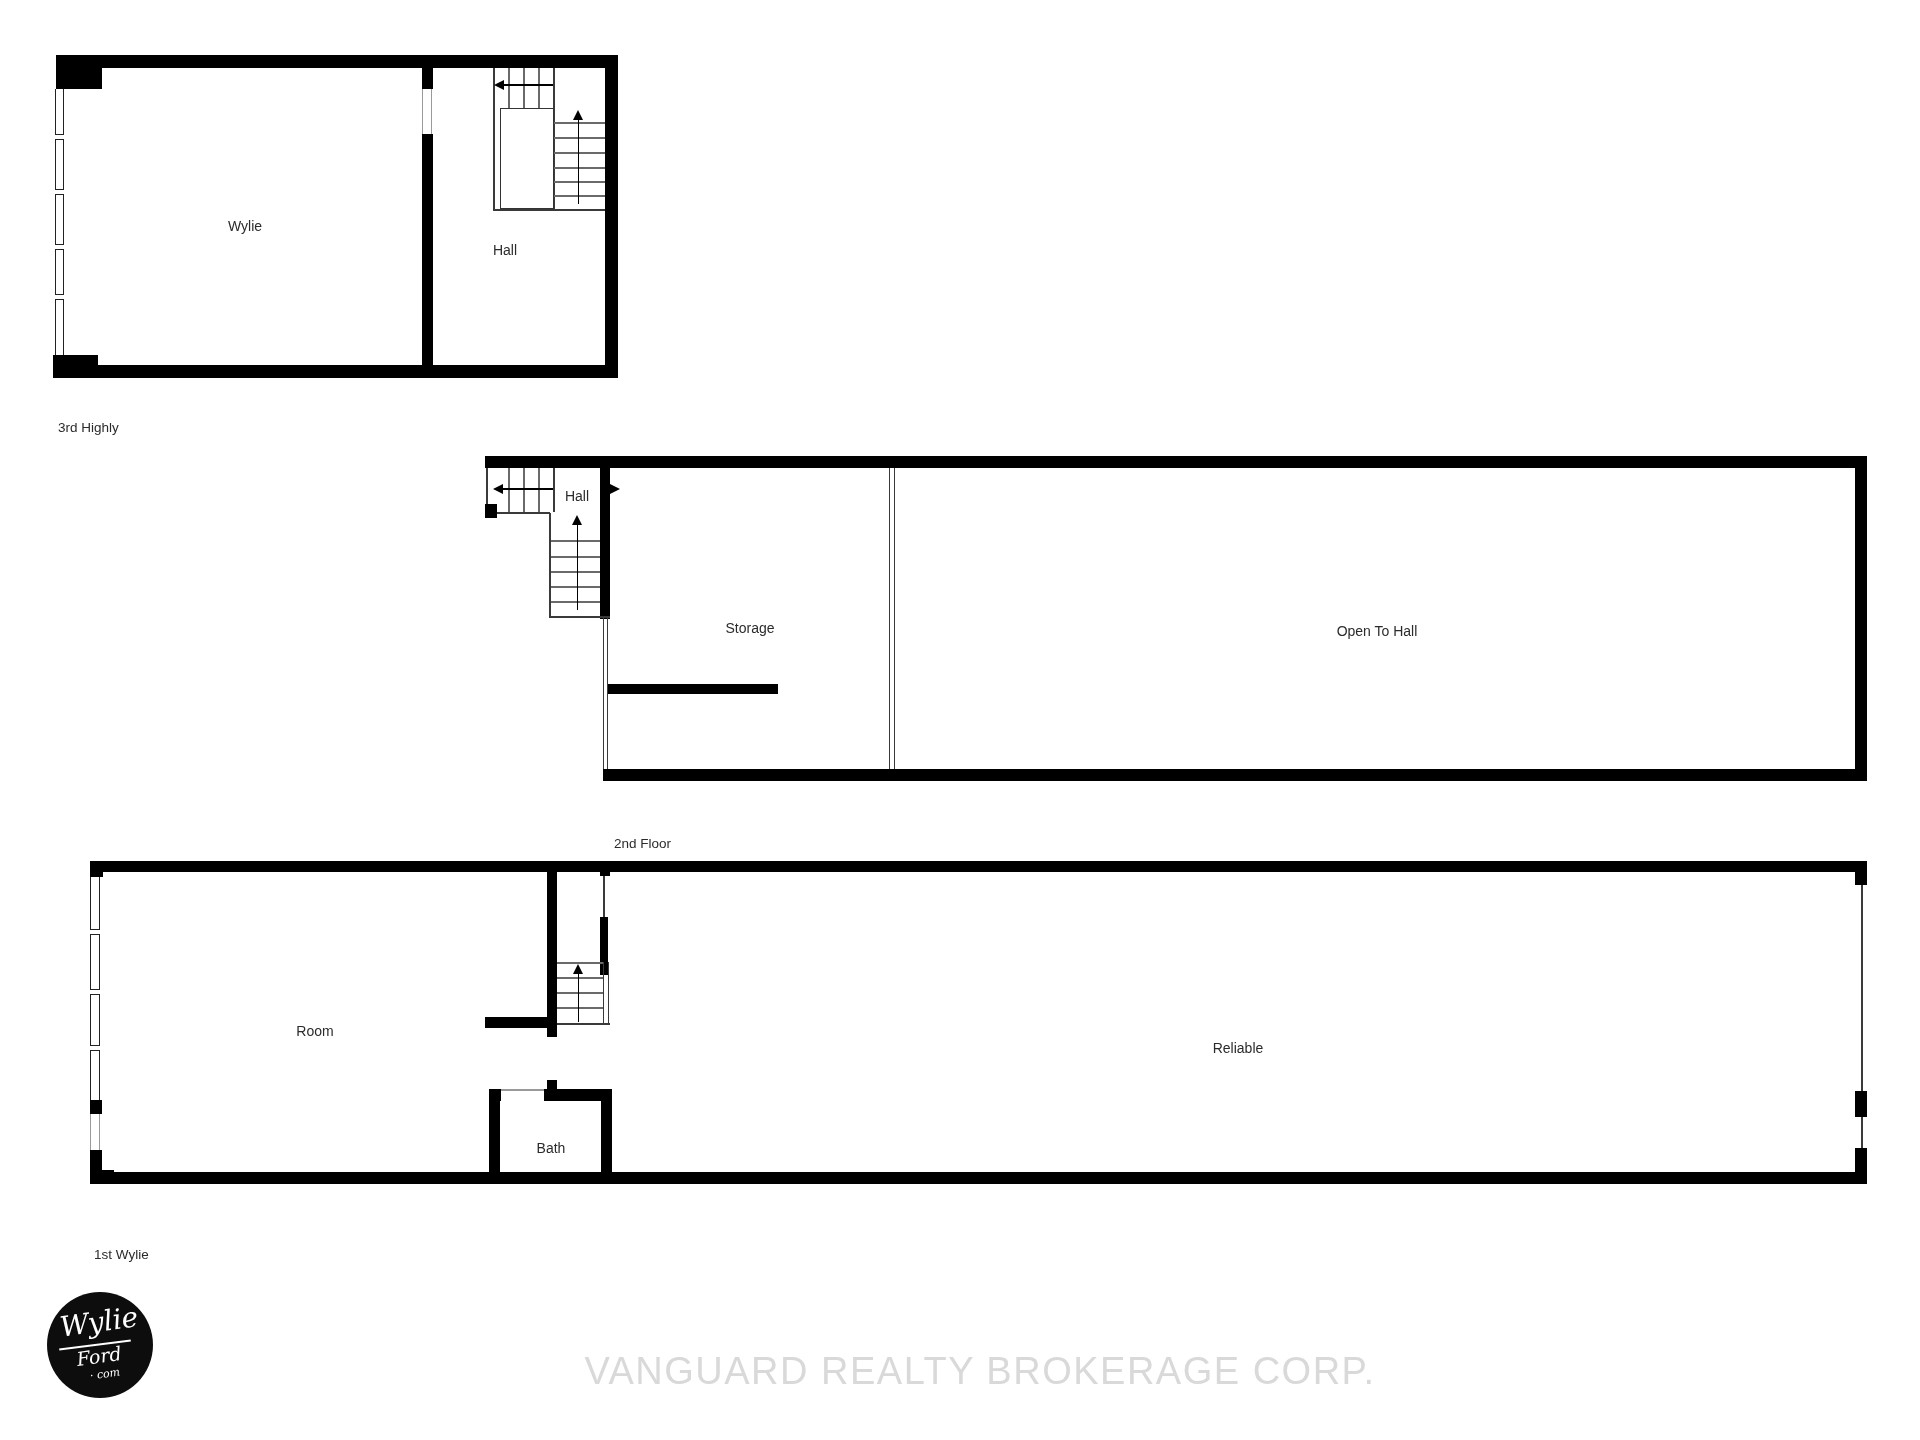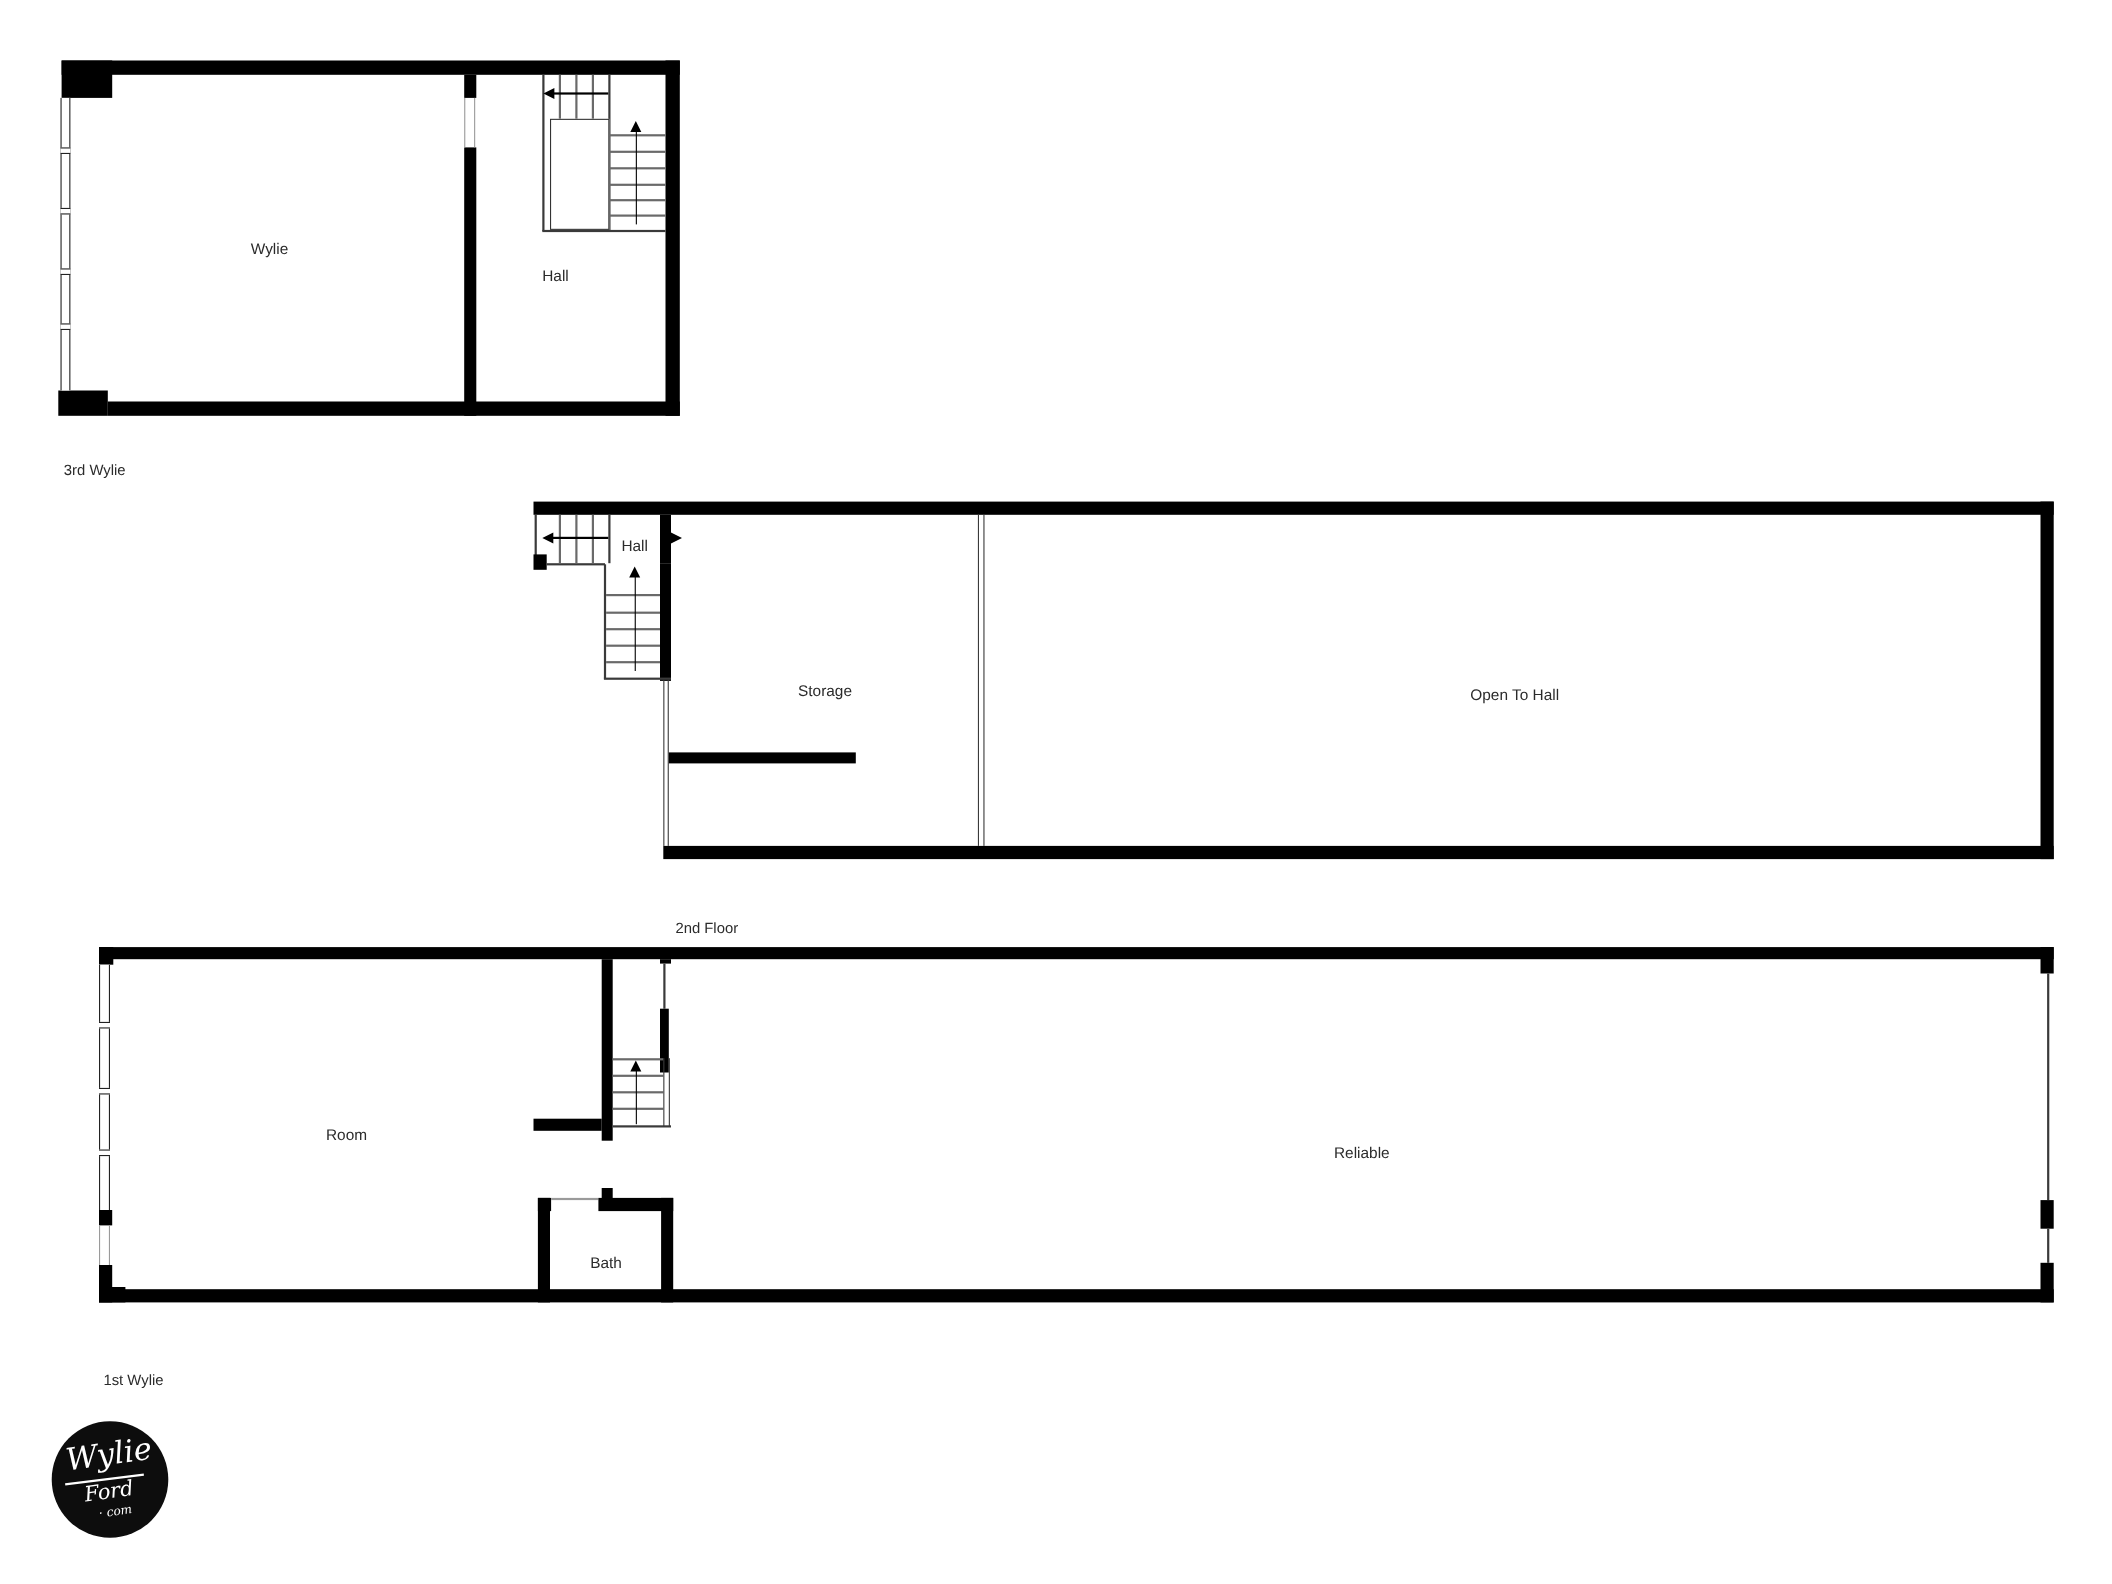--- a/index.html
+++ b/index.html
@@ -63,21 +63,21 @@
     <div class="tread" style="left:554px;top:167px;width:51px;height:1.5px;"></div>
     <div class="tread" style="left:554px;top:181px;width:51px;height:1.5px;"></div>
     <div class="tread" style="left:554px;top:195px;width:51px;height:1.5px;"></div>
     <div class="ah-up" style="left:573px;top:110px;"></div>
     <div class="shaft-v" style="left:577.5px;top:119px;height:85px;"></div>
     <div class="ah-left" style="left:494px;top:80px;"></div>
     <div class="shaft-h" style="left:503px;top:84px;width:50px;"></div>
 
     <span class="lbl" style="left:245px;top:226px;">Wylie</span>
     <span class="lbl" style="left:505px;top:250px;">Hall</span>
-    <span class="cap" style="left:58px;top:420px;">3rd Wylie</span>
+    <span class="cap" style="left:58px;top:420px;">3rd Highly</span>
   </div>
 
   <div>
 
     <div class="w" style="left:485px;top:456px;width:1382px;height:12px;"></div>
     <div class="w" style="left:1855px;top:456px;width:12px;height:325px;"></div>
     <div class="w" style="left:603px;top:769px;width:1264px;height:12px;"></div>
 
     <div class="tl" style="left:486px;top:468px;width:1.5px;height:38px;"></div>
     <div class="w" style="left:485px;top:504px;width:12px;height:14px;"></div>
@@ -160,20 +160,21 @@
     <div class="w" style="left:544px;top:1089px;width:68px;height:12px;"></div>
     <div class="w" style="left:489px;top:1089px;width:11px;height:95px;"></div>
     <div class="w" style="left:601px;top:1089px;width:11px;height:95px;"></div>
 
     <span class="lbl" style="left:315px;top:1031px;">Room</span>
     <span class="lbl" style="left:1238px;top:1048px;">Reliable</span>
     <span class="lbl" style="left:551px;top:1148px;">Bath</span>
     <span class="cap" style="left:94px;top:1247px;">1st Wylie</span>
   </div>
 
+  <div class="watermark">VANGUARD REALTY BROKERAGE CORP.</div>
 
   <div class="logo-circle">
     <span class="logo-t" style="left:52px;top:30px;font-size:28px;">Wylie</span>
     <div style="position:absolute;left:12px;top:52px;width:72px;height:2px;background:#fff;transform:rotate(-7deg);"></div>
     <span class="logo-t" style="left:52px;top:64px;font-size:19px;">Ford</span>
     <span class="logo-t" style="left:58px;top:82px;font-size:11px;">· com</span>
   </div>
 
 </div>
 

